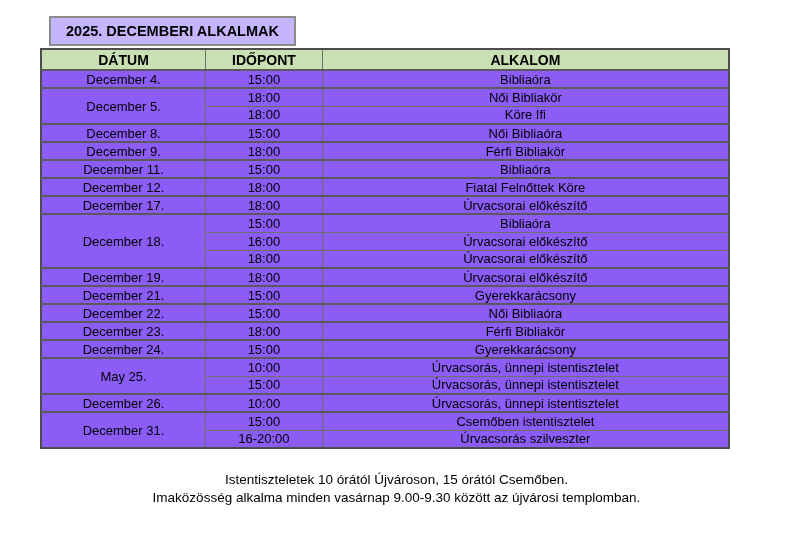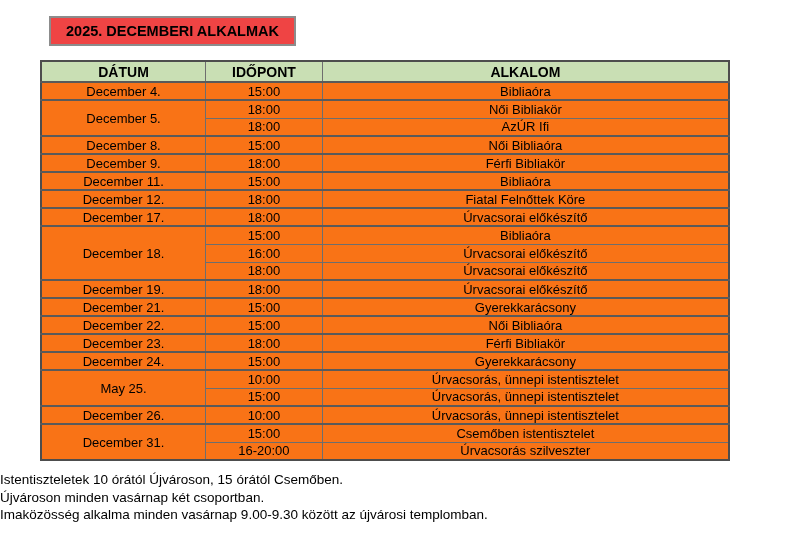--- a/index.html
+++ b/index.html
@@ -12,33 +12,33 @@
     font-family: "Liberation Sans", sans-serif;
     color: #000000;
     overflow: hidden;
   }
   .title-box {
     position: absolute;
     left: 49px;
     top: 16px;
     width: 247px;
     height: 30px;
-    background: #ef4444;
+    background: #c4b5fd;
     border: 2px solid #8c8c8c;
     display: flex;
     align-items: center;
     justify-content: center;
     font-weight: bold;
     font-size: 14.5px;
     white-space: nowrap;
   }
   table.schedule {
     position: absolute;
     left: 40px;
-    top: 60px;
+    top: 48px;
     width: 690px;
     border-collapse: collapse;
     border: 2px solid #4d4d4d;
   }
   table.schedule th, table.schedule td {
     border: 1px solid #6e6e6e;
     text-align: center;
     vertical-align: middle;
     padding: 0 4px;
     white-space: nowrap;
@@ -46,29 +46,30 @@
   table.schedule th {
     background: #c9dfb4;
     height: 21px;
     font-size: 14px;
     font-weight: bold;
     border-bottom: 1px solid #4d4d4d;
   }
   table.schedule td {
     height: 18px;
     font-size: 13px;
-    background: #f97316;
+    background: #8b5cf6;
   }
   tr.gs td { border-top: 2px solid #5a5a5a; }
   td.date-cell { font-size: 13px; }
   .footer {
     position: absolute;
     left: 0;
     top: 471px;
     width: 793px;
+    text-align: center;
     font-size: 13.5px;
     line-height: 17.6px;
     color: #000000;
   }
 </style>
 </head>
 <body>
 
 <div class="page">
 
@@ -95,21 +96,21 @@
         <td>15:00</td>
         <td>Bibliaóra</td>
       </tr>
       <tr class="gs">
         <td class="date-cell" rowspan="2">December 5.</td>
         <td>18:00</td>
         <td>Női Bibliakör</td>
       </tr>
       <tr>
         <td>18:00</td>
-        <td>AzÚR Ifi</td>
+        <td>Köre Ifi</td>
       </tr>
       <tr class="gs">
         <td class="date-cell">December 8.</td>
         <td>15:00</td>
         <td>Női Bibliaóra</td>
       </tr>
       <tr class="gs">
         <td class="date-cell">December 9.</td>
         <td>18:00</td>
         <td>Férfi Bibliakör</td>
@@ -188,17 +189,16 @@
       </tr>
       <tr>
         <td>16-20:00</td>
         <td>Úrvacsorás szilveszter</td>
       </tr>
     </tbody>
   </table>
 
   <div class="footer">
     <div>Istentiszteletek 10 órától Újvároson, 15 órától Csemőben.</div>
-    <div>Újvároson minden vasárnap két csoportban.</div>
     <div>Imaközösség alkalma minden vasárnap 9.00-9.30 között az újvárosi templomban.</div>
   </div>
 
 </div>
 
 </body></html>

